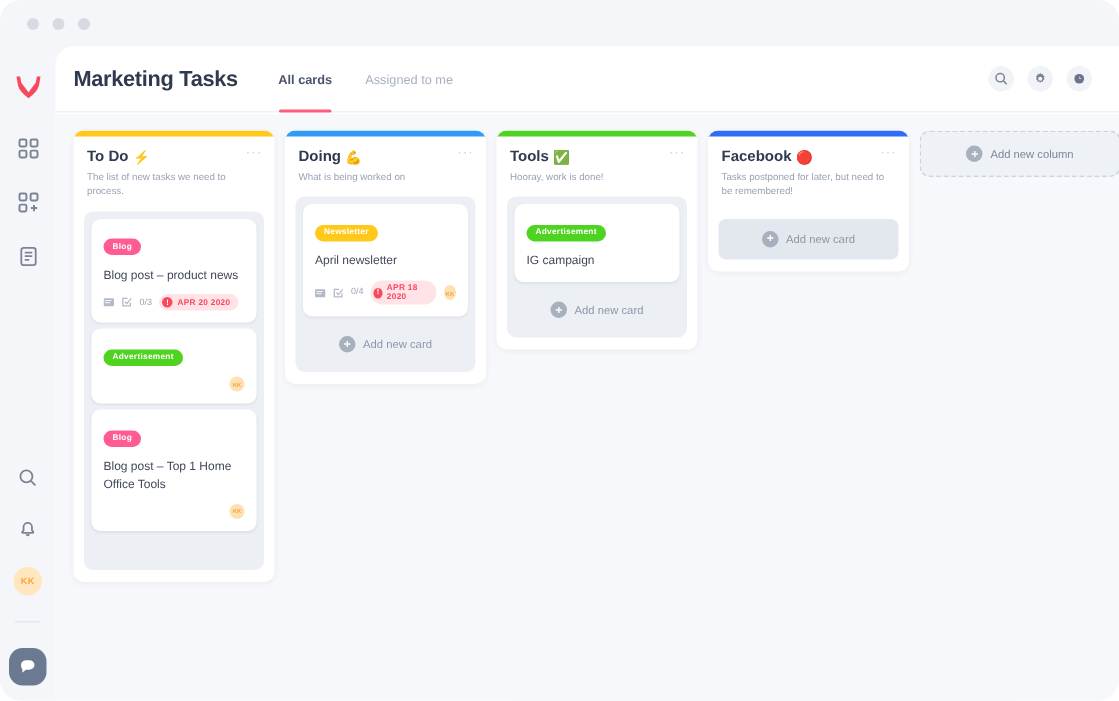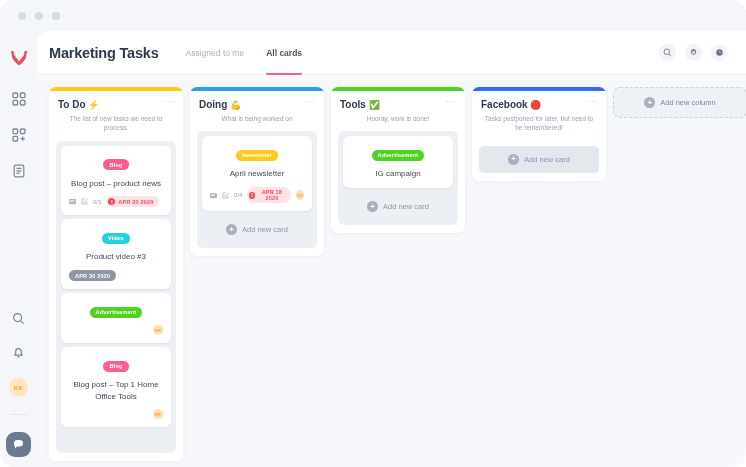--- a/index.html
+++ b/index.html
@@ -91,21 +91,20 @@
   }
 
   
   .board {
     position: absolute; left: 0; top: 45px;
     width: 709px; height: 391px;
     background: #f7f8fb;
     padding: 11px 12px;
     display: flex; align-items: flex-start; gap: 7px;
     overflow: hidden;
-    text-align: center;
   }
   .column {
     width: 134px; flex: 0 0 134px;
     background: #ffffff;
     border-radius: 7px;
     box-shadow: 0 1px 4px rgba(40,50,70,.06);
     overflow: hidden;
     position: relative;
   }
   .col-bar { height: 4px; width: 100%; }
@@ -256,22 +255,22 @@
         </svg>
       </div>
     </div>
   </div>
 
   <div class="main">
 
     <div class="header">
       <div class="board-title">Marketing Tasks</div>
       <div class="tabs">
+        <div class="tab active">All cards</div>
         <div class="tab">Assigned to me</div>
-        <div class="tab active">All cards</div>
       </div>
       <div class="header-actions">
         <div class="hbtn">
           <svg width="9" height="9" viewBox="0 0 10 10" fill="none" stroke="#7b8495" stroke-width="1.1">
             <circle cx="4.2" cy="4.2" r="3.1"></circle>
               <path d="M6.5 6.5 L9 9"></path>
           </svg>
         </div>
         <div class="hbtn">
           <svg width="9" height="9" viewBox="0 0 10 10">
@@ -321,27 +320,20 @@
                     </svg>
                 </span>
                 <span class="ccount">0/3</span>
                 <span class="date-pill date-red">
                   <span class="bang">!</span>
                   <span>APR 20 2020</span>
                 </span>
               </div>
             </div>
 
-            <div class="tcard">
-              <span class="tag tag-video">Video</span>
-              <div class="ctitle">Product video #3</div>
-              <div class="cmeta">
-                <span class="date-pill date-gray">APR 30 2020</span>
-              </div>
-            </div>
 
             <div class="tcard">
               <span class="tag tag-ad">Advertisement</span>
               <div class="avatar-row">
                 <span class="card-avatar">KK</span>
               </div>
             </div>
 
             <div class="tcard">
               <span class="tag tag-blog">Blog</span>

